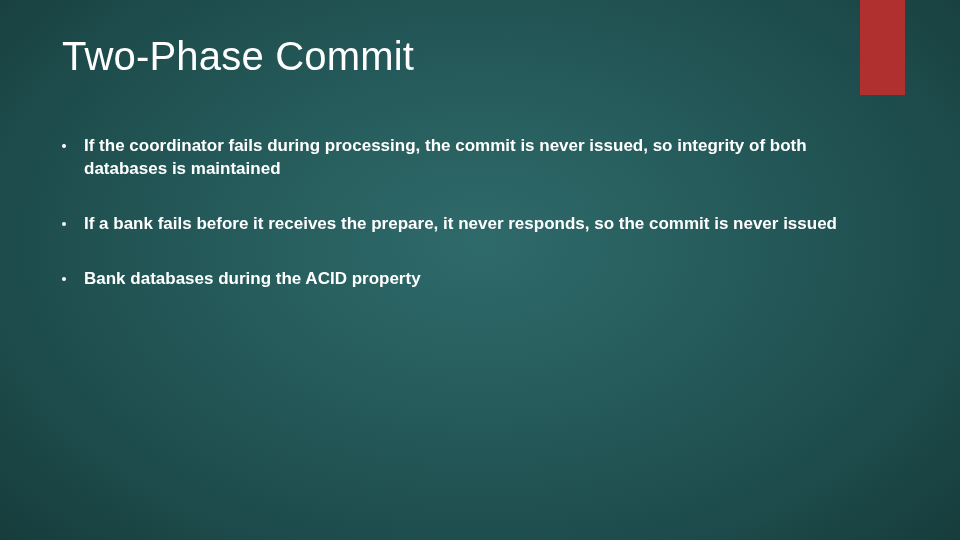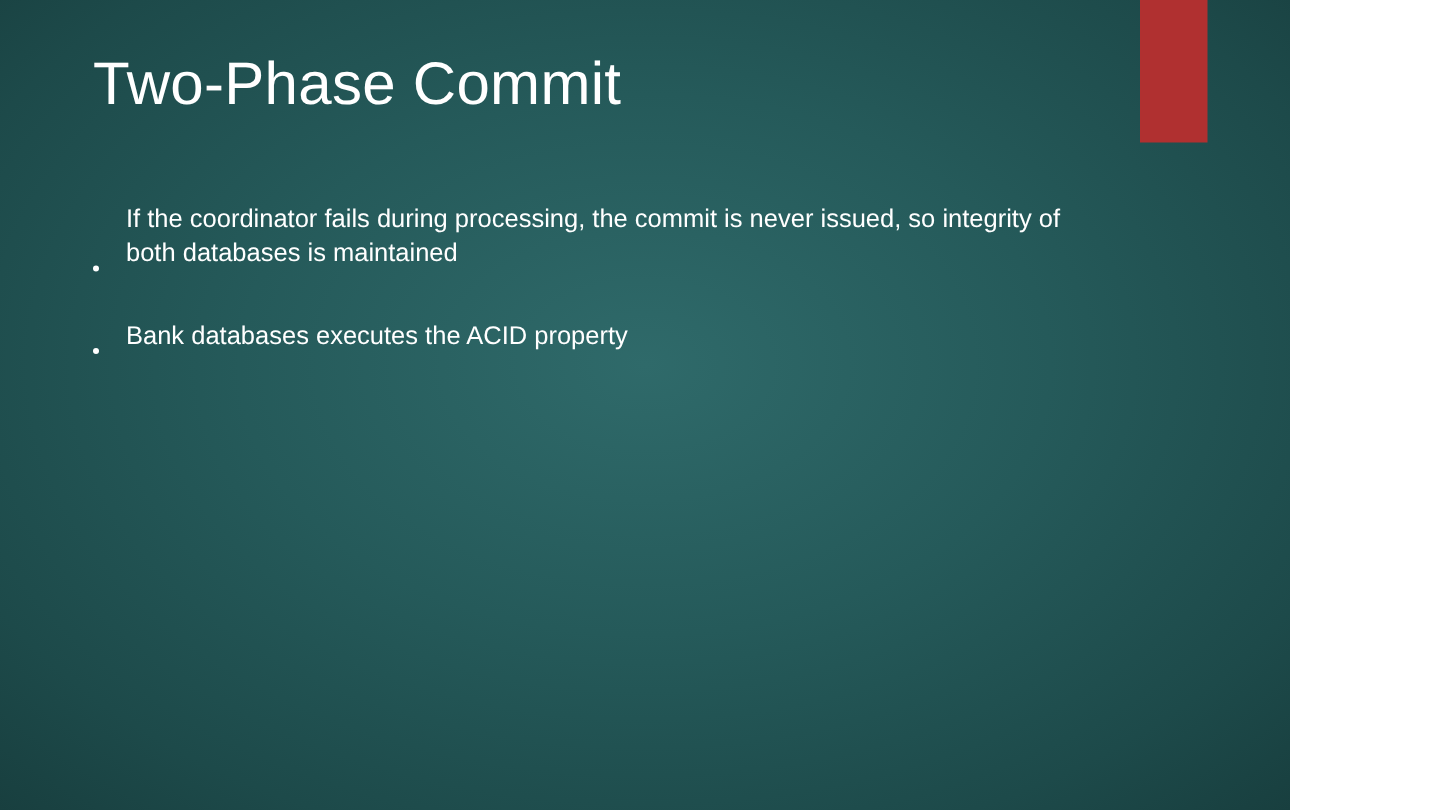--- a/index.html
+++ b/index.html
@@ -5,21 +5,21 @@
   html, body {
     margin: 0;
     padding: 0;
     width: 960px;
     height: 540px;
     overflow: hidden;
     font-family: Arial, Helvetica, sans-serif;
   }
   .slide {
     position: relative;
-    width: 860px;
+    width: 960px;
     height: 540px;
     background: radial-gradient(ellipse 900px 600px at 50% 45%,
                 #2f6a6a 0%,
                 #255a5a 30%,
                 #1d4a4a 55%,
                 #163a3a 75%,
                 #102a2a 100%);
     color: #fff;
     box-sizing: border-box;
   }
@@ -41,24 +41,24 @@
     letter-spacing: 0.2px;
   }
   .body {
     position: absolute;
     top: 135px;
     left: 62px;
     right: 120px;
   }
   .item {
     display: flex;
-    align-items: flex-end;
+    align-items: flex-start;
     margin-bottom: 32px;
     font-size: 17px;
-    font-weight: 400;
+    font-weight: 700;
     line-height: 1.35;
     color: #ffffff;
   }
   .dot {
     flex: 0 0 auto;
     width: 4px;
     height: 4px;
     background: #ffffff;
     border-radius: 50%;
     margin-top: 9px;
@@ -76,16 +76,20 @@
 
   <div class="title">Two-Phase Commit</div>
 
   <div class="body">
     <div class="item">
       <div class="dot"></div>
       <div class="text">If the coordinator fails during processing, the commit is never issued, so integrity of both databases is maintained</div>
     </div>
     <div class="item">
       <div class="dot"></div>
-      <div class="text">Bank databases executes the ACID property</div>
+      <div class="text">If a bank fails before it receives the prepare, it never responds, so the commit is never issued</div>
+    </div>
+    <div class="item">
+      <div class="dot"></div>
+      <div class="text">Bank databases during the ACID property</div>
     </div>
   </div>
 </div>
 
 </body></html>

